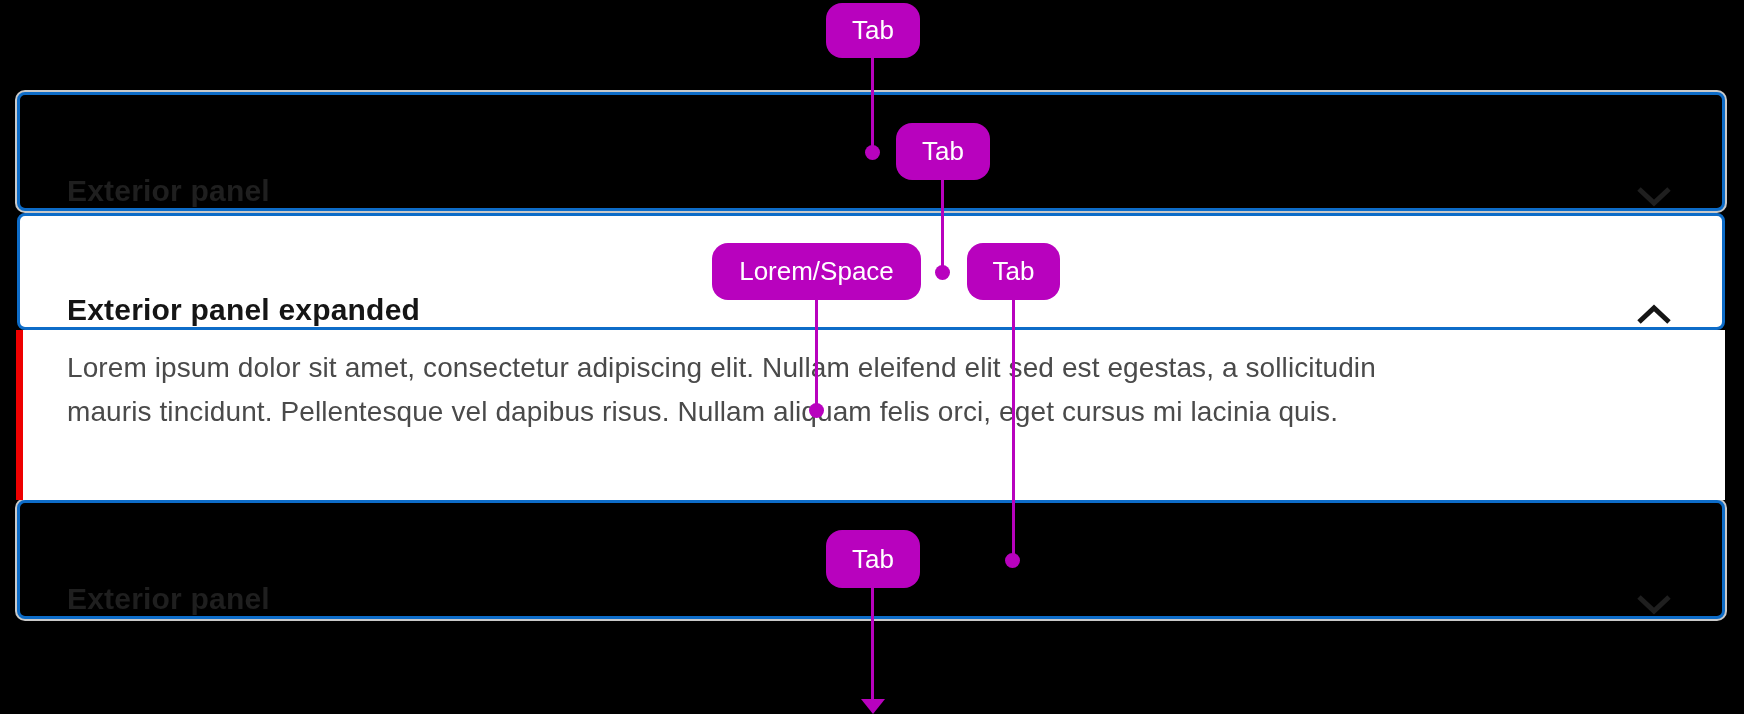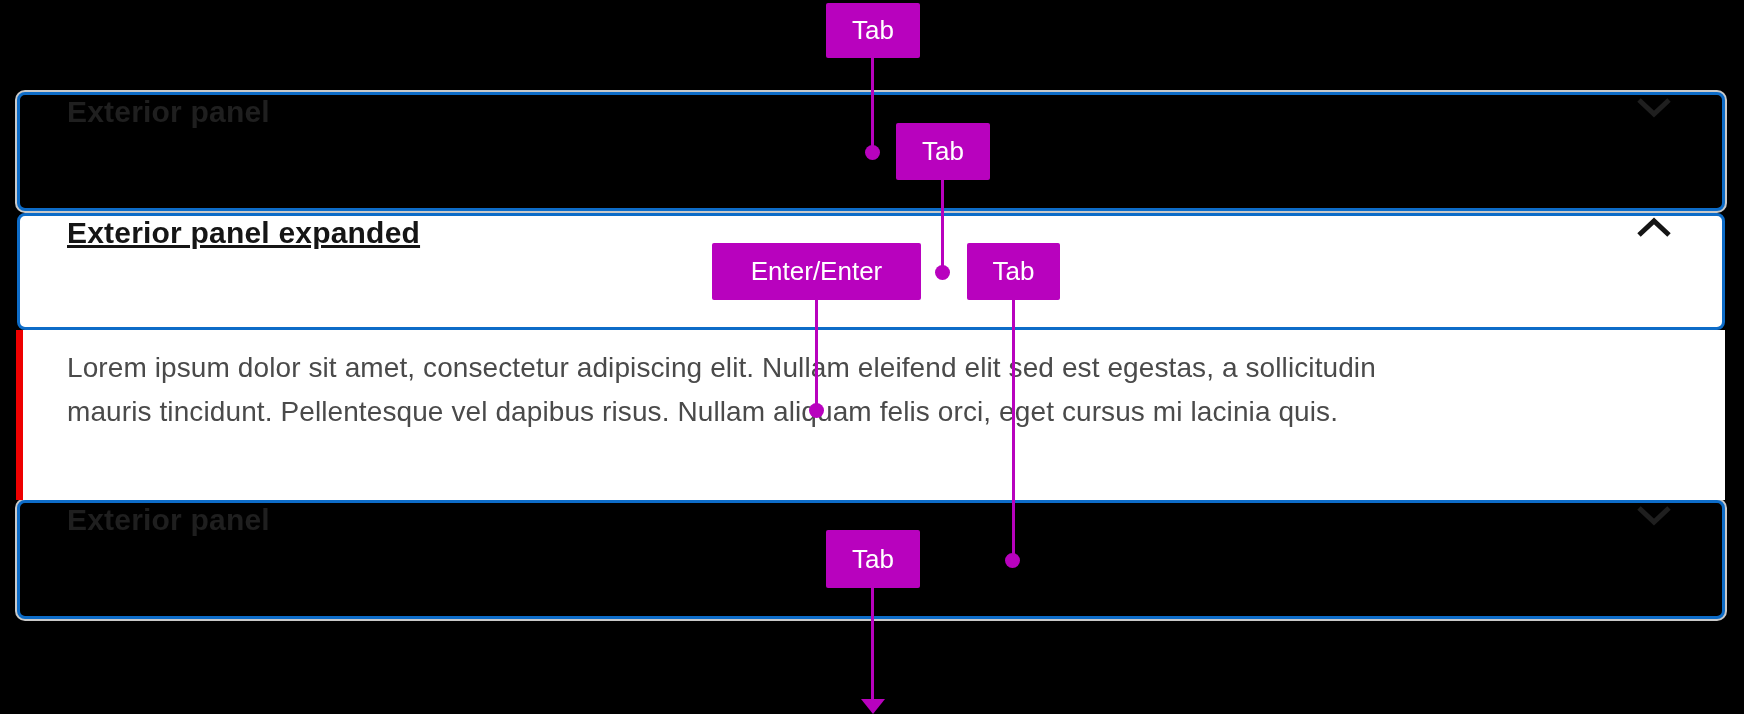--- a/index.html
+++ b/index.html
@@ -14,37 +14,37 @@
   .stage{position:relative;width:1744px;height:714px;background:var(--page-bg);overflow:hidden;}
 
   
   .panel{position:absolute;left:17px;width:1708px;border:3px solid var(--focus-blue);
          border-radius:8px;}
   .ring{box-shadow:0 0 0 2px var(--edge-gray);}
   .p1{top:92px;height:119px;background:var(--panel-dark-bg);}
   .p2h{top:213px;height:117px;background:var(--panel-light-bg);}
   .p3{top:500px;height:119px;background:var(--panel-dark-bg);}
 
-  .panel-header{width:100%;height:100%;display:flex;align-items:flex-start;
+  .panel-header{width:100%;height:100%;display:flex;align-items:flex-end;
     justify-content:space-between;padding:0 50px 0 47px;background:transparent;
     border:none;cursor:pointer;font-family:inherit;text-align:left;}
   .panel-title{font-size:30px;font-weight:700;letter-spacing:0.2px;white-space:nowrap;}
   .dark-title{color:var(--dark-panel-title);}
-  .light-title{color:var(--expanded-title);text-decoration:underline;}
+  .light-title{color:var(--expanded-title);}
   .chevron{display:flex;align-items:center;}
   .chev-dark{color:var(--dark-panel-title);}
   .chev-black{color:var(--expanded-title);}
 
   .p2content{position:absolute;left:16px;top:330px;width:1709px;height:170px;
     background:var(--panel-light-bg);border-left:7px solid var(--accent-red);z-index:1;text-decoration:underline;}
   .content-text{position:absolute;left:44px;top:16px;margin:0;font-size:28px;
     line-height:44px;color:var(--body-text);letter-spacing:0.1px;}
 
   
-  .badge{position:absolute;background:var(--badge-magenta);color:#fff;border-radius:2px;
+  .badge{position:absolute;background:var(--badge-magenta);color:#fff;border-radius:16px;
     display:flex;align-items:center;justify-content:center;font-size:26px;
     font-weight:400;z-index:10;white-space:nowrap;}
   .b1{left:826px;top:3px;width:94px;height:55px;}
   .b2{left:896px;top:123px;width:94px;height:57px;}
   .b3{left:712px;top:243px;width:209px;height:57px;}
   .b4{left:967px;top:243px;width:93px;height:57px;}
   .b5{left:826px;top:530px;width:94px;height:58px;}
 
   .aline{position:absolute;width:3px;background:var(--badge-magenta);z-index:9;}
   .l1{left:871px;top:58px;height:90px;}
@@ -107,21 +107,21 @@
   </div>
 
   <div class="badge b1">Tab</div>
   <div class="aline l1"></div>
   <div class="dot d1"></div>
 
   <div class="badge b2">Tab</div>
   <div class="aline l2"></div>
   <div class="dot d2"></div>
 
-  <div class="badge b3">Enter/Enter</div>
+  <div class="badge b3">Lorem/Space</div>
   <div class="aline l3"></div>
   <div class="dot d3"></div>
 
   <div class="badge b4">Tab</div>
   <div class="aline l4"></div>
   <div class="dot d4"></div>
 
   <div class="badge b5">Tab</div>
   <div class="aline l5"></div>
   <div class="arrowhead"></div>

